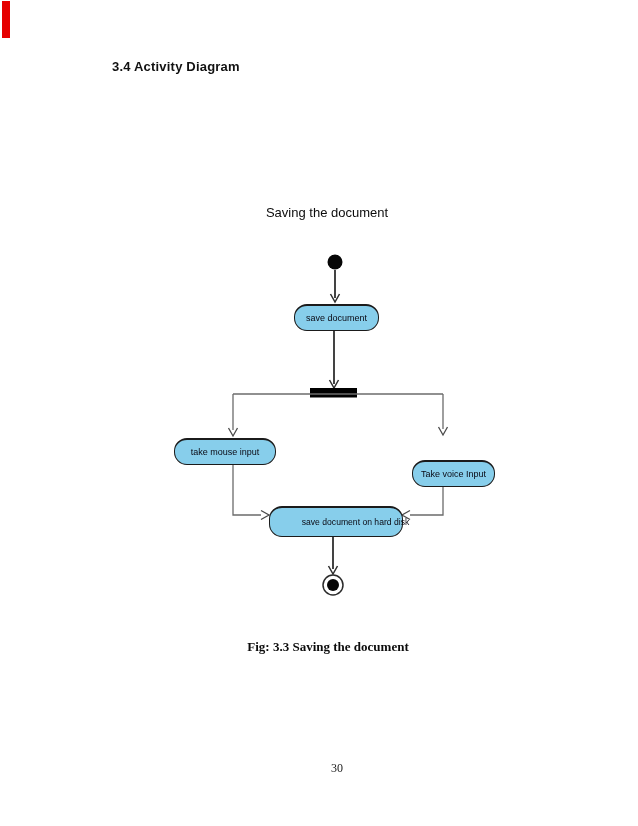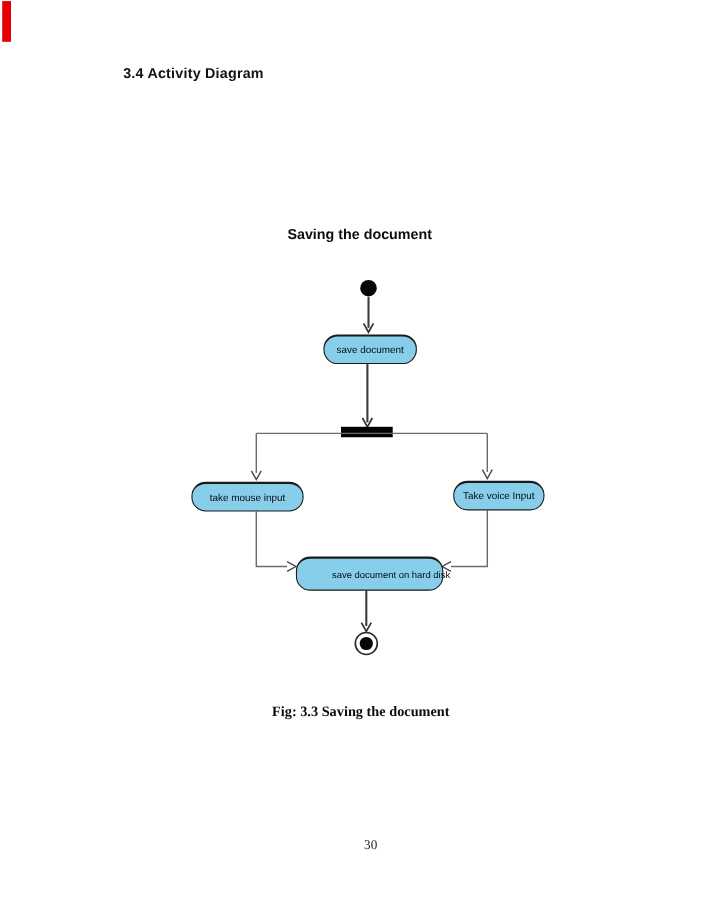--- a/index.html
+++ b/index.html
@@ -24,21 +24,21 @@
     font-weight: bold;
     color: #111111;
     letter-spacing: 0.2px;
     white-space: nowrap;
   }
   .diagram-title {
     position: absolute;
     left: 327px; top: 205px;
     transform: translateX(-50%);
     font-size: 13px;
-    font-weight: bold;
+    font-weight: normal;
     color: #0c0c0c;
     white-space: nowrap;
   }
   .diagram-layer {
     position: absolute;
     left: 0; top: 0;
     width: 638px; height: 826px;
   }
   svg.wires { position: absolute; left: 0; top: 0; }
   .connector {
@@ -75,21 +75,21 @@
     display: flex;
     align-items: center;
     justify-content: center;
     font-weight: normal;
     font-size: 9px;
     color: #0a0a14;
     white-space: nowrap;
   }
   #node-save-document    { left: 294px; top: 304px; width: 85px;  height: 27px; }
   #node-take-mouse-input { left: 174px; top: 438px; width: 102px; height: 27px; }
-  #node-take-voice-input { left: 412px; top: 437px; width: 83px;  height: 27px; }
+  #node-take-voice-input { left: 412px; top: 460px; width: 83px;  height: 27px; }
   #node-save-disk        { left: 269px; top: 506px; width: 134px; height: 31px; font-size: 8.6px; padding-left: 39px; }
   .figure-caption {
     position: absolute;
     left: 328px; top: 639px;
     transform: translateX(-50%);
     font-family: "Liberation Serif", serif;
     font-size: 13px;
     font-weight: bold;
     color: #0c0c0c;
     white-space: nowrap;

